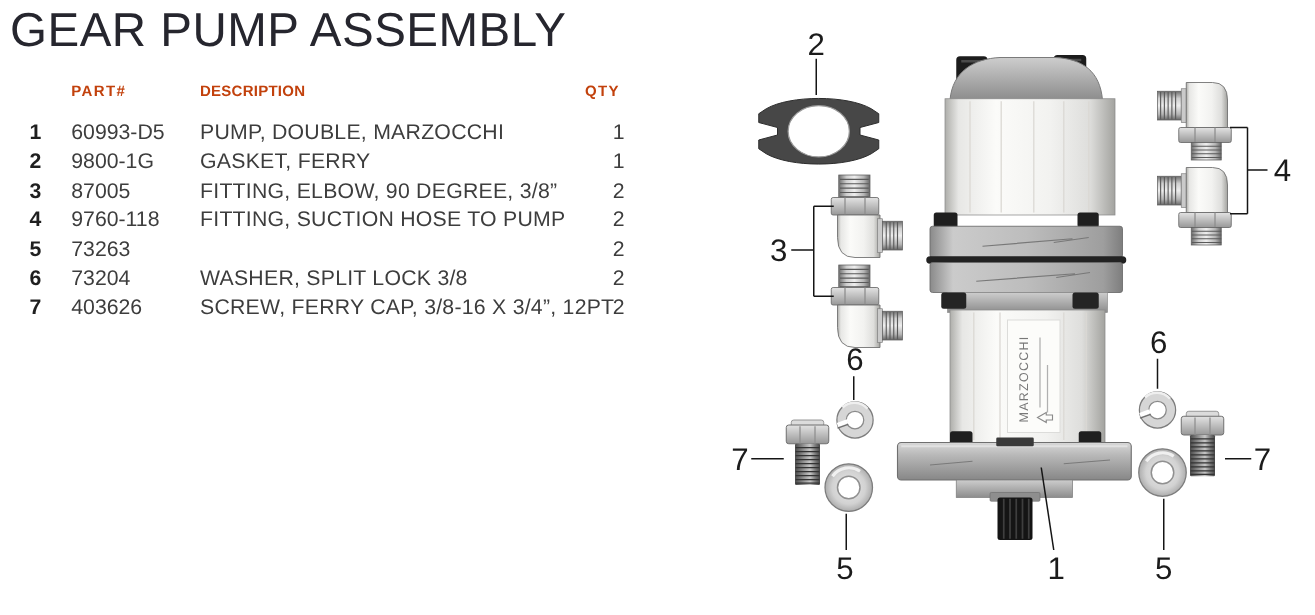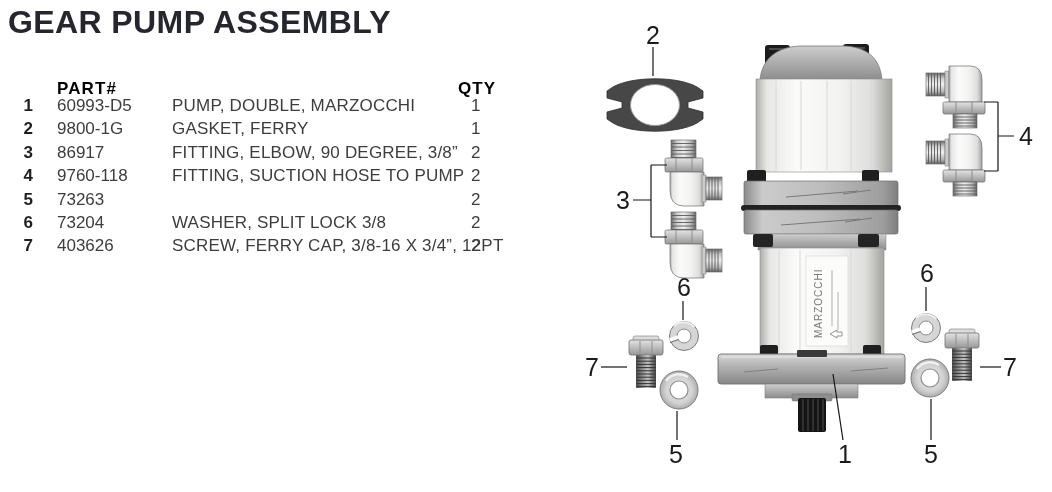--- a/index.html
+++ b/index.html
@@ -1,66 +1,67 @@
 <!DOCTYPE html>
 <html><head>
 <meta charset="utf-8">
 <style>
   html,body{margin:0;padding:0;background:#ffffff;}
   body{width:1052px;height:492px;overflow:hidden;font-family:"Liberation Sans",sans-serif;}
   .page{position:relative;width:1052px;height:492px;background:#ffffff;}
 
-  .title{position:absolute;left:8px;top:4px;margin:0;font-size:32px;font-weight:bold;
+  .title{position:absolute;left:8px;top:4px;margin:0;font-size:38px;font-weight:normal;
          letter-spacing:.4px;color:#26262e;white-space:nowrap;}
 
   .parts-table{position:absolute;left:0;top:0;width:548px;color:#3d3d3d;}
-  .phead{position:absolute;top:61px;left:0;width:548px;height:24px;font-size:17px;
-         line-height:24px;font-weight:bold;color:#000000;letter-spacing:1.1px;margin-top:16px;}
+  .phead{position:absolute;top:61px;left:0;width:548px;height:24px;font-size:12px;
+         line-height:24px;font-weight:bold;color:#c2410c;letter-spacing:1.1px;}
   .rows{position:absolute;top:94px;left:0;width:548px;}
   .prow{position:relative;height:23.4px;font-size:17px;line-height:23.4px;white-space:nowrap;}
   .c-item{position:absolute;left:0;width:33px;text-align:right;font-weight:bold;color:#1f1f1f;}
   .c-part{position:absolute;left:57px;}
-  .c-desc{position:absolute;left:172px;letter-spacing:.2px;}
+  .c-desc{position:absolute;left:160px;letter-spacing:.2px;}
   .phead .c-desc{left:160px;}
-  .c-qty{position:absolute;left:471px;width:48px;}
+  .c-qty{position:absolute;left:471px;width:48px;text-align:center;}
   .phead .c-qty{left:458px;}
 
   .diagram{position:absolute;left:560px;top:0;width:492px;height:492px;}
   .co{font-family:"Liberation Sans",sans-serif;font-size:25px;fill:#1b1b1b;text-anchor:middle;}
   .brand{font-family:"Liberation Sans",sans-serif;font-size:10px;fill:#787878;letter-spacing:1px;}
   .leader{stroke:#151515;stroke-width:1.2;fill:none;}
 </style>
 </head>
 <body>
 
 <div class="page">
 
   <h1 class="title">GEAR PUMP ASSEMBLY</h1>
 
   <div class="parts-table">
     <div class="phead">
       <span class="c-part">PART#</span>
+      <span class="c-desc">DESCRIPTION</span>
       <span class="c-qty">QTY</span>
     </div>
     <div class="rows">
       <div class="prow">
         <span class="c-item">1</span>
         <span class="c-part">60993-D5</span>
         <span class="c-desc">PUMP, DOUBLE, MARZOCCHI</span>
         <span class="c-qty">1</span>
       </div>
       <div class="prow">
         <span class="c-item">2</span>
         <span class="c-part">9800-1G</span>
         <span class="c-desc">GASKET, FERRY</span>
         <span class="c-qty">1</span>
       </div>
       <div class="prow">
         <span class="c-item">3</span>
-        <span class="c-part">86917</span>
+        <span class="c-part">87005</span>
         <span class="c-desc">FITTING, ELBOW, 90 DEGREE, 3/8”</span>
         <span class="c-qty">2</span>
       </div>
       <div class="prow">
         <span class="c-item">4</span>
         <span class="c-part">9760-118</span>
         <span class="c-desc">FITTING, SUCTION HOSE TO PUMP</span>
         <span class="c-qty">2</span>
       </div>
       <div class="prow">

